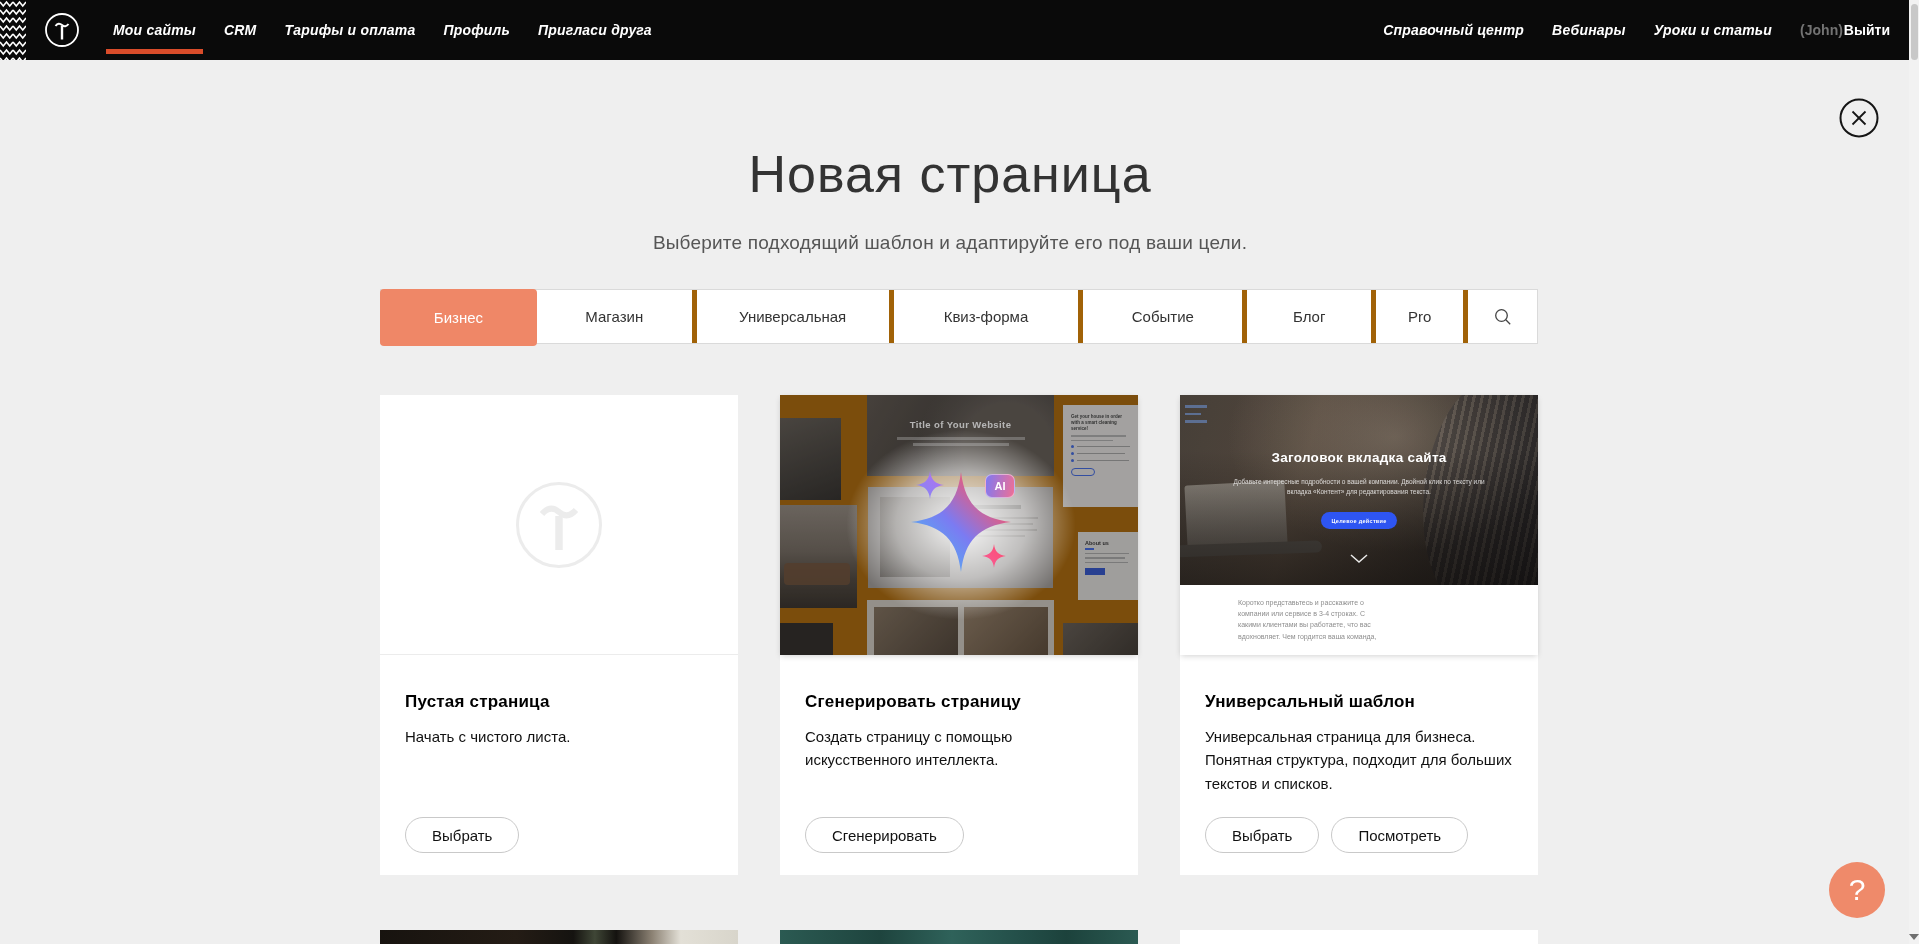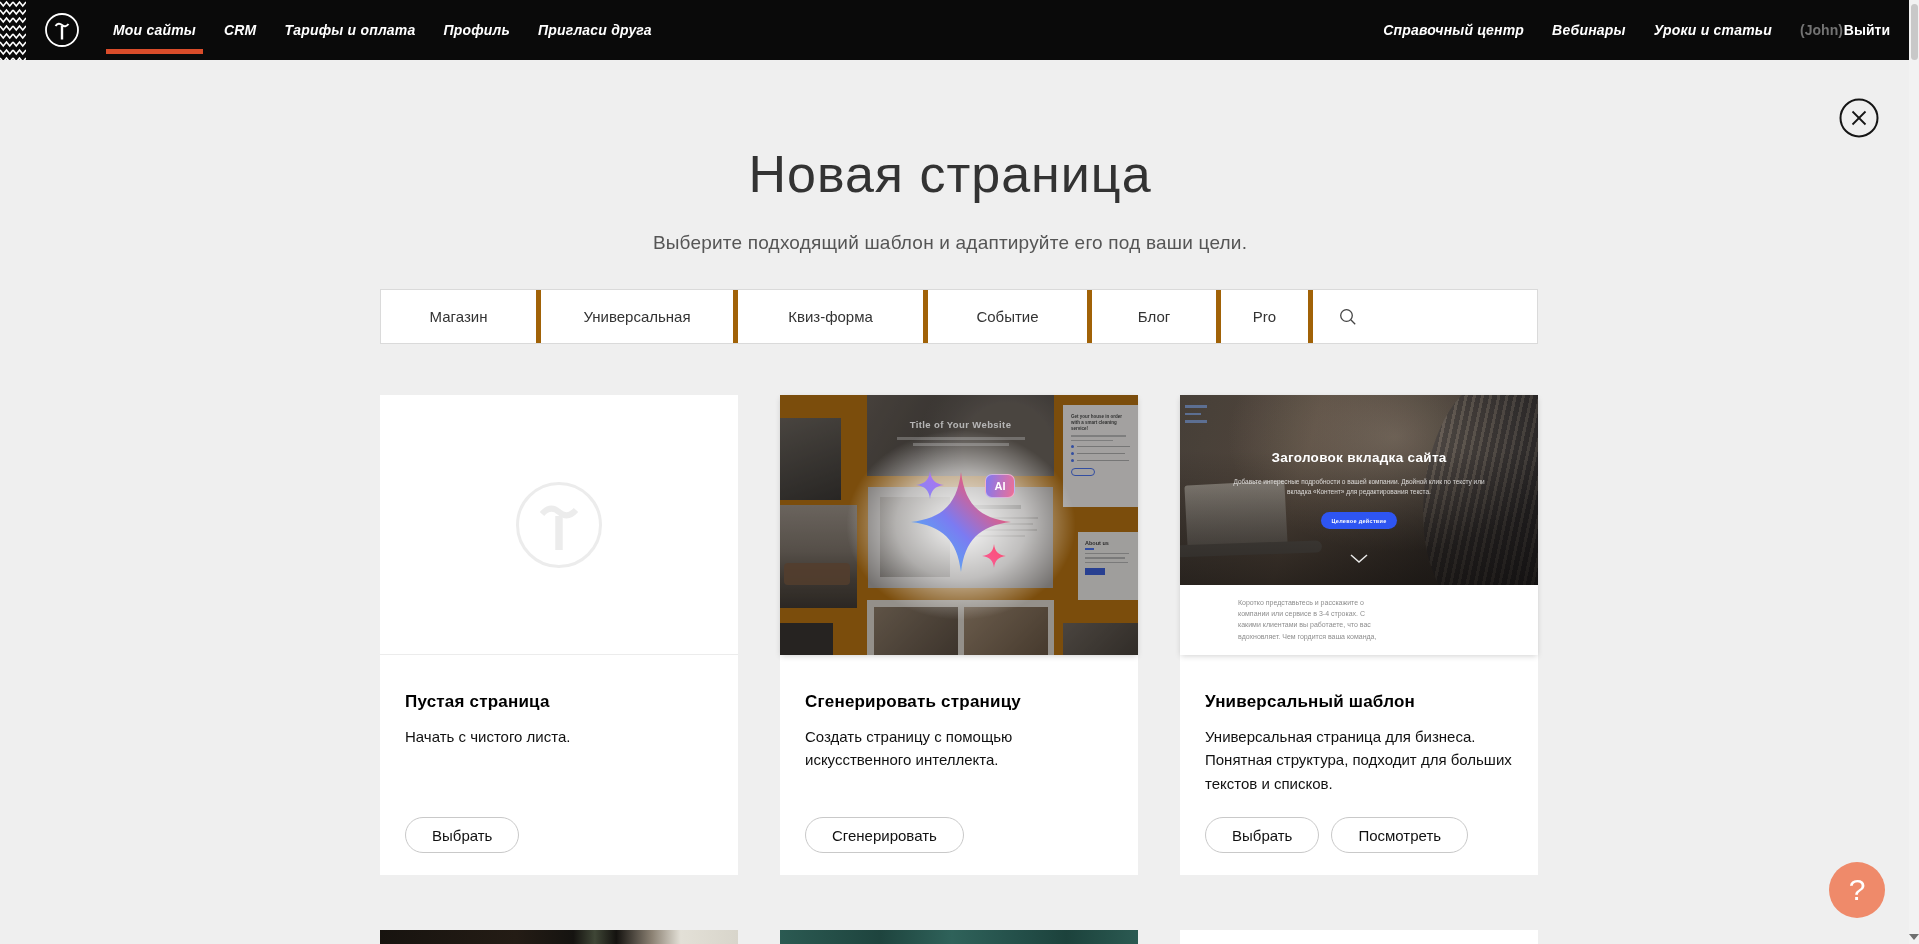--- a/index.html
+++ b/index.html
@@ -152,20 +152,21 @@
 
   <div class="close-btn">
     <svg width="40" height="40" viewBox="0 0 40 40">
       <circle cx="20" cy="20" r="18.5" fill="none" stroke="#151515" stroke-width="2"></circle>
       <line x1="13.5" y1="13.5" x2="26.5" y2="26.5" stroke="#151515" stroke-width="1.8"></line>
       <line x1="26.5" y1="13.5" x2="13.5" y2="26.5" stroke="#151515" stroke-width="1.8"></line>
     </svg>
   </div>
 
   <div class="tabs">
+    <div class="tab active" style="width:157px;">Бизнес</div>
     <div class="tab" style="width:160px;">Магазин</div>
     <div class="tab" style="width:197px;">Универсальная</div>
     <div class="tab" style="width:190px;">Квиз-форма</div>
     <div class="tab" style="width:164px;">Событие</div>
     <div class="tab" style="width:129px;">Блог</div>
     <div class="tab" style="width:92px;">Pro</div>
     <div class="tab" style="width:69px;">
       <svg width="18" height="18" viewBox="0 0 18 18">
         <circle cx="7.5" cy="7.5" r="5.8" fill="none" stroke="#444" stroke-width="1.3"></circle>
         <line x1="11.8" y1="11.8" x2="16.2" y2="16.2" stroke="#444" stroke-width="1.3"></line>

